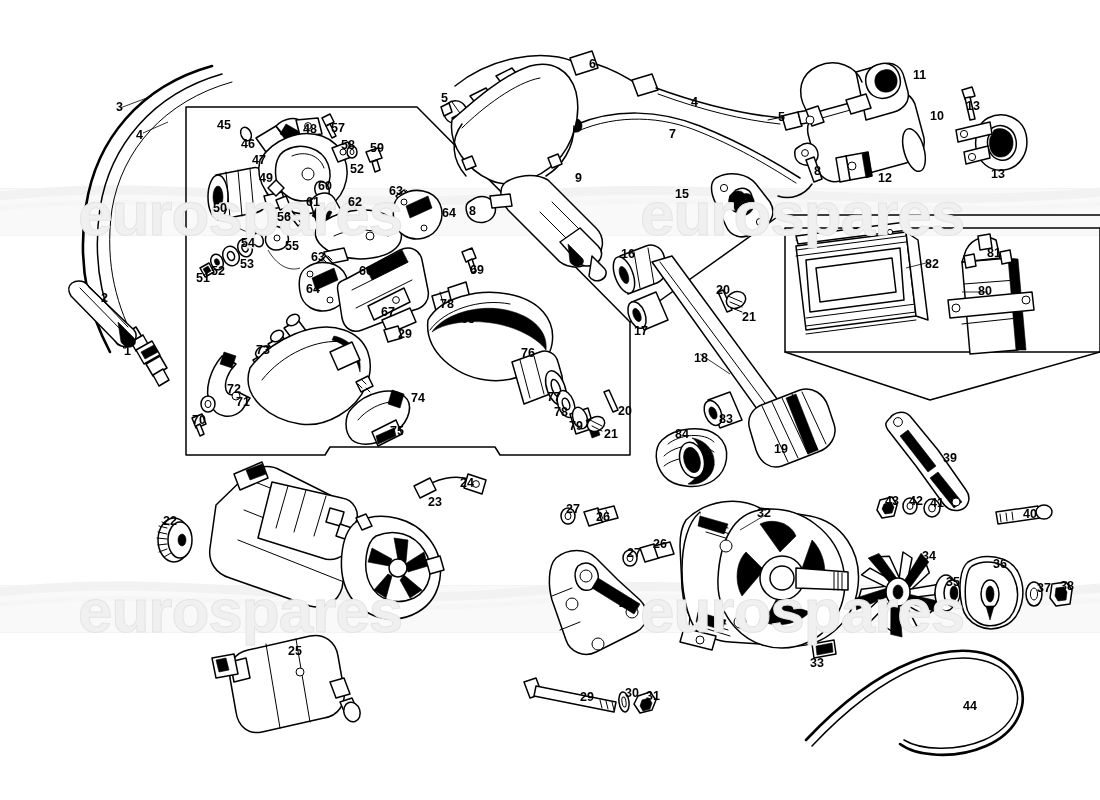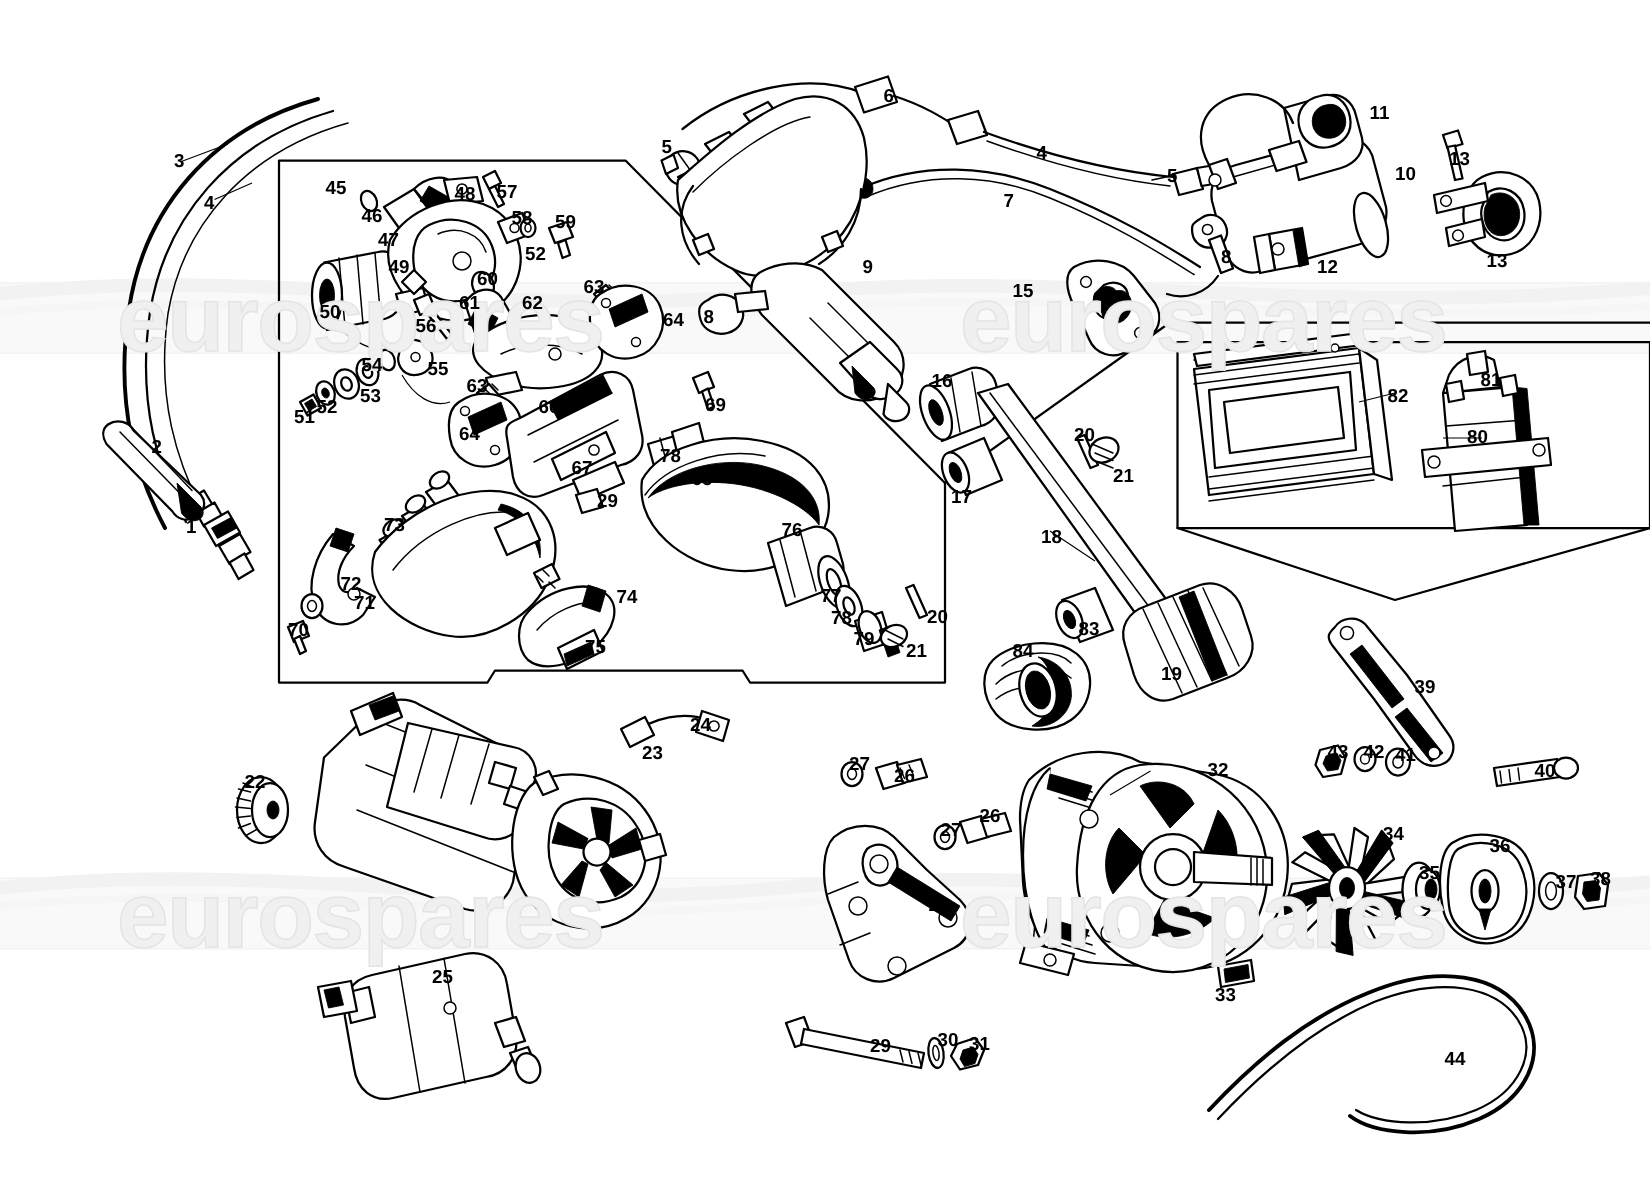--- a/index.html
+++ b/index.html
@@ -671,21 +671,21 @@
       <div class="lbl" style="left: 460px; top: 477px;">24</div>
       <div class="lbl" style="left: 288px; top: 645px;">25</div>
       <div class="lbl" style="left: 596px; top: 511px;">26</div>
       <div class="lbl" style="left: 566px; top: 503px;">27</div>
       <div class="lbl" style="left: 653px; top: 538px;">26</div>
       <div class="lbl" style="left: 627px; top: 547px;">27</div>
       <div class="lbl" style="left: 619px; top: 597px;">28</div>
       <div class="lbl" style="left: 580px; top: 691px;">29</div>
       <div class="lbl" style="left: 625px; top: 687px;">30</div>
       <div class="lbl" style="left: 646px; top: 690px;">31</div>
-      <div class="lbl" style="left: 757px; top: 507px; margin-left: 48px;">32</div>
+      <div class="lbl" style="left: 757px; top: 507px;">32</div>
       <div class="lbl" style="left: 810px; top: 657px;">33</div>
       <div class="lbl" style="left: 922px; top: 550px;">34</div>
       <div class="lbl" style="left: 946px; top: 576px;">35</div>
       <div class="lbl" style="left: 993px; top: 558px;">36</div>
       <div class="lbl" style="left: 1037px; top: 582px;">37</div>
       <div class="lbl" style="left: 1060px; top: 580px;">38</div>
       <div class="lbl" style="left: 943px; top: 452px;">39</div>
       <div class="lbl" style="left: 1023px; top: 508px;">40</div>
       <div class="lbl" style="left: 930px; top: 497px;">41</div>
       <div class="lbl" style="left: 909px; top: 495px;">42</div>

